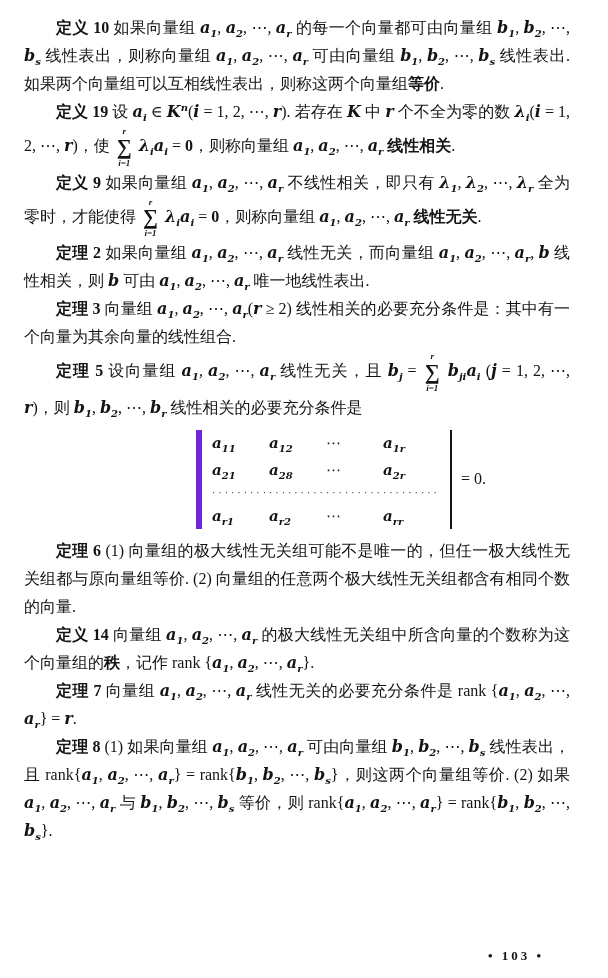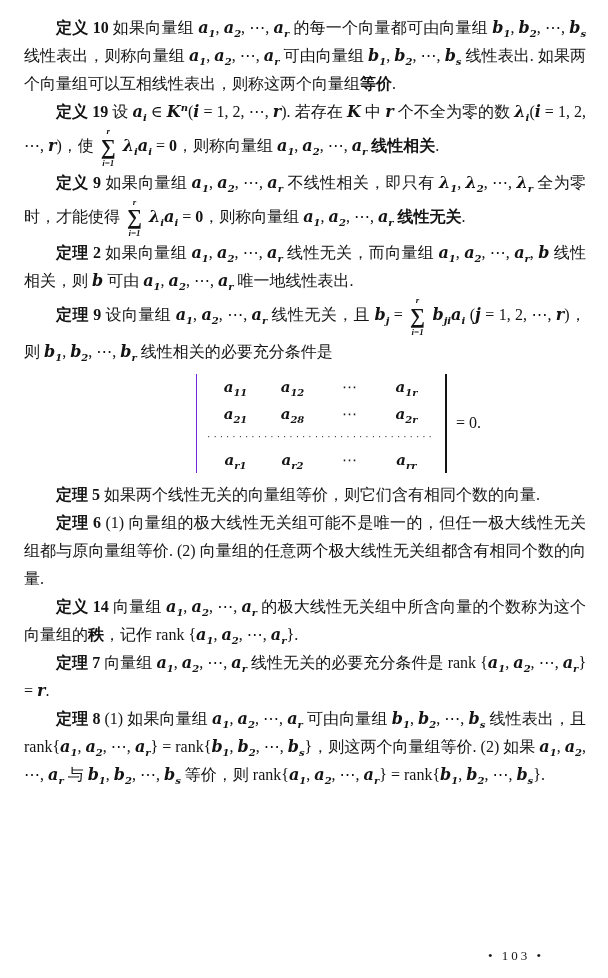--- a/index.html
+++ b/index.html
@@ -6,21 +6,21 @@
   .page{
     position:relative;
     width:608px;height:978px;
     background:#ffffff;
     color:#141414;
     font-family:"Liberation Serif","DejaVu Serif",serif;
     overflow:hidden;
     box-sizing:border-box;
   }
   .content{
-    padding:14px 22px 0 24px;
+    padding:14px 38px 0 24px;
     font-size:16px;
     line-height:28px;
     text-align:justify;
   }
   p.para{margin:0;text-indent:2em;}
   b{font-weight:bold;}
   .m{
     font-family:"DejaVu Serif","DejaVu Sans",serif;
     font-style:italic;
     font-weight:bold;
@@ -38,65 +38,66 @@
   }
   .sum .ss{font-size:21px;font-style:normal;font-weight:bold;line-height:1;}
   .sum .sl{font-size:9px;font-style:italic;font-weight:bold;line-height:1.2;}
   .det-wrap{
     display:flex;
     align-items:center;
     margin:8px 0 8px 172px;
     text-indent:0;
   }
   .det{
-    border-left:1px solid #6d28d9;
+    border-left:6px solid #6d28d9;
     border-right:2px solid #141414;
     padding:4px 10px;
     display:grid;
     grid-template-columns:repeat(4,57px);
     row-gap:9px;
-    text-align:center;
     font-size:15px;
     line-height:18px;
   }
   .det .dots{
     grid-column:1/5;
     overflow:hidden;
     white-space:nowrap;
     font-size:10px;
     letter-spacing:3px;
     line-height:10px;
   }
   .det-eq{margin-left:9px;font-size:16px;}
   .footer{
     position:absolute;
     right:64px;
     bottom:14px;
     font-size:13px;
     letter-spacing:3px;
+    font-weight:bold;
   }
 </style>
 </head>
 <body>
 
 <div class="page">
   <div class="content" id="content">
       <p class="para"><b>定义 10</b> 如果向量组 <span class="m">a<sub>1</sub></span>, <span class="m">a<sub>2</sub></span>, ⋯, <span class="m">a<sub>r</sub></span> 的每一个向量都可由向量组 <span class="m">b<sub>1</sub></span>, <span class="m">b<sub>2</sub></span>, ⋯, <span class="m">b<sub>s</sub></span> 线性表出，则称向量组 <span class="m">a<sub>1</sub></span>, <span class="m">a<sub>2</sub></span>, ⋯, <span class="m">a<sub>r</sub></span> 可由向量组 <span class="m">b<sub>1</sub></span>, <span class="m">b<sub>2</sub></span>, ⋯, <span class="m">b<sub>s</sub></span> 线性表出. 如果两个向量组可以互相线性表出，则称这两个向量组<b>等价</b>.</p>
       <p class="para"><b>定义 19</b> 设 <span class="m">a<sub>i</sub></span> ∈ <span class="m">K<sup>n</sup></span>(<span class="m">i</span> = 1, 2, ⋯, <span class="m">r</span>). 若存在 <span class="m">K</span> 中 <span class="m">r</span> 个不全为零的数 <span class="m">λ<sub>i</sub></span>(<span class="m">i</span> = 1, 2, ⋯, <span class="m">r</span>)，使 <span class="sum">
           <span class="sl">r</span>
           <span class="ss">∑</span>
           <span class="sl">i=1</span>
         </span> <span class="m">λ<sub>i</sub>a<sub>i</sub></span> = <b>0</b>，则称向量组 <span class="m">a<sub>1</sub></span>, <span class="m">a<sub>2</sub></span>, ⋯, <span class="m">a<sub>r</sub></span> <b>线性相关</b>.</p>
       <p class="para"><b>定义 9</b> 如果向量组 <span class="m">a<sub>1</sub></span>, <span class="m">a<sub>2</sub></span>, ⋯, <span class="m">a<sub>r</sub></span> 不线性相关，即只有 <span class="m">λ<sub>1</sub></span>, <span class="m">λ<sub>2</sub></span>, ⋯, <span class="m">λ<sub>r</sub></span> 全为零时，才能使得 <span class="sum">
           <span class="sl">r</span>
           <span class="ss">∑</span>
           <span class="sl">i=1</span>
         </span> <span class="m">λ<sub>i</sub>a<sub>i</sub></span> = <b>0</b>，则称向量组 <span class="m">a<sub>1</sub></span>, <span class="m">a<sub>2</sub></span>, ⋯, <span class="m">a<sub>r</sub></span> <b>线性无关</b>.</p>
       <p class="para"><b>定理 2</b> 如果向量组 <span class="m">a<sub>1</sub></span>, <span class="m">a<sub>2</sub></span>, ⋯, <span class="m">a<sub>r</sub></span> 线性无关，而向量组 <span class="m">a<sub>1</sub></span>, <span class="m">a<sub>2</sub></span>, ⋯, <span class="m">a<sub>r</sub></span>, <span class="m">b</span> 线性相关，则 <span class="m">b</span> 可由 <span class="m">a<sub>1</sub></span>, <span class="m">a<sub>2</sub></span>, ⋯, <span class="m">a<sub>r</sub></span> 唯一地线性表出.</p>
-      <p class="para"><b>定理 9</b> 设向量组 <span class="m">a<sub>1</sub></span>, <span class="m">a<sub>2</sub></span>, ⋯, <span class="m">a<sub>r</sub></span> 线性无关，且 <span class="m">b<sub>j</sub></span> = <span class="sum">
+      <p class="para"><b>定理 3</b> 向量组 <span class="m">a<sub>1</sub></span>, <span class="m">a<sub>2</sub></span>, ⋯, <span class="m">a<sub>r</sub></span>(<span class="m">r</span> ≥ 2) 线性相关的必要充分条件是：其中有一个向量为其余向量的线性组合.</p>
+      <p class="para"><b>定理 5</b> 设向量组 <span class="m">a<sub>1</sub></span>, <span class="m">a<sub>2</sub></span>, ⋯, <span class="m">a<sub>r</sub></span> 线性无关，且 <span class="m">b<sub>j</sub></span> = <span class="sum">
           <span class="sl">r</span>
           <span class="ss">∑</span>
           <span class="sl">i=1</span>
         </span> <span class="m">b<sub>ji</sub>a<sub>i</sub></span> (<span class="m">j</span> = 1, 2, ⋯, <span class="m">r</span>)，则 <span class="m">b<sub>1</sub></span>, <span class="m">b<sub>2</sub></span>, ⋯, <span class="m">b<sub>r</sub></span> 线性相关的必要充分条件是</p>
       <div class="det-wrap">
         <div class="det">
           <span><span class="m">a<sub>11</sub></span></span>
           <span><span class="m">a<sub>12</sub></span></span>
           <span>⋯</span>
           <span><span class="m">a<sub>1r</sub></span></span>
@@ -105,20 +106,19 @@
           <span>⋯</span>
           <span><span class="m">a<sub>2r</sub></span></span>
           <span class="dots">····································</span>
           <span><span class="m">a<sub>r1</sub></span></span>
           <span><span class="m">a<sub>r2</sub></span></span>
           <span>⋯</span>
           <span><span class="m">a<sub>rr</sub></span></span>
         </div>
         <span class="det-eq">= 0.</span>
       </div>
-      <p class="para"><b>定理 5</b> 如果两个线性无关的向量组等价，则它们含有相同个数的向量.</p>
       <p class="para"><b>定理 6</b> (1) 向量组的极大线性无关组可能不是唯一的，但任一极大线性无关组都与原向量组等价. (2) 向量组的任意两个极大线性无关组都含有相同个数的向量.</p>
       <p class="para"><b>定义 14</b> 向量组 <span class="m">a<sub>1</sub></span>, <span class="m">a<sub>2</sub></span>, ⋯, <span class="m">a<sub>r</sub></span> 的极大线性无关组中所含向量的个数称为这个向量组的<b>秩</b>，记作 rank {<span class="m">a<sub>1</sub></span>, <span class="m">a<sub>2</sub></span>, ⋯, <span class="m">a<sub>r</sub></span>}.</p>
       <p class="para"><b>定理 7</b> 向量组 <span class="m">a<sub>1</sub></span>, <span class="m">a<sub>2</sub></span>, ⋯, <span class="m">a<sub>r</sub></span> 线性无关的必要充分条件是 rank {<span class="m">a<sub>1</sub></span>, <span class="m">a<sub>2</sub></span>, ⋯, <span class="m">a<sub>r</sub></span>} = <span class="m">r</span>.</p>
       <p class="para"><b>定理 8</b> (1) 如果向量组 <span class="m">a<sub>1</sub></span>, <span class="m">a<sub>2</sub></span>, ⋯, <span class="m">a<sub>r</sub></span> 可由向量组 <span class="m">b<sub>1</sub></span>, <span class="m">b<sub>2</sub></span>, ⋯, <span class="m">b<sub>s</sub></span> 线性表出，且 rank{<span class="m">a<sub>1</sub></span>, <span class="m">a<sub>2</sub></span>, ⋯, <span class="m">a<sub>r</sub></span>} = rank{<span class="m">b<sub>1</sub></span>, <span class="m">b<sub>2</sub></span>, ⋯, <span class="m">b<sub>s</sub></span>}，则这两个向量组等价. (2) 如果 <span class="m">a<sub>1</sub></span>, <span class="m">a<sub>2</sub></span>, ⋯, <span class="m">a<sub>r</sub></span> 与 <span class="m">b<sub>1</sub></span>, <span class="m">b<sub>2</sub></span>, ⋯, <span class="m">b<sub>s</sub></span> 等价，则 rank{<span class="m">a<sub>1</sub></span>, <span class="m">a<sub>2</sub></span>, ⋯, <span class="m">a<sub>r</sub></span>} = rank{<span class="m">b<sub>1</sub></span>, <span class="m">b<sub>2</sub></span>, ⋯, <span class="m">b<sub>s</sub></span>}.</p>
     </div>
   <div class="footer">• 103 •</div>
 </div>
 
 </body></html>

